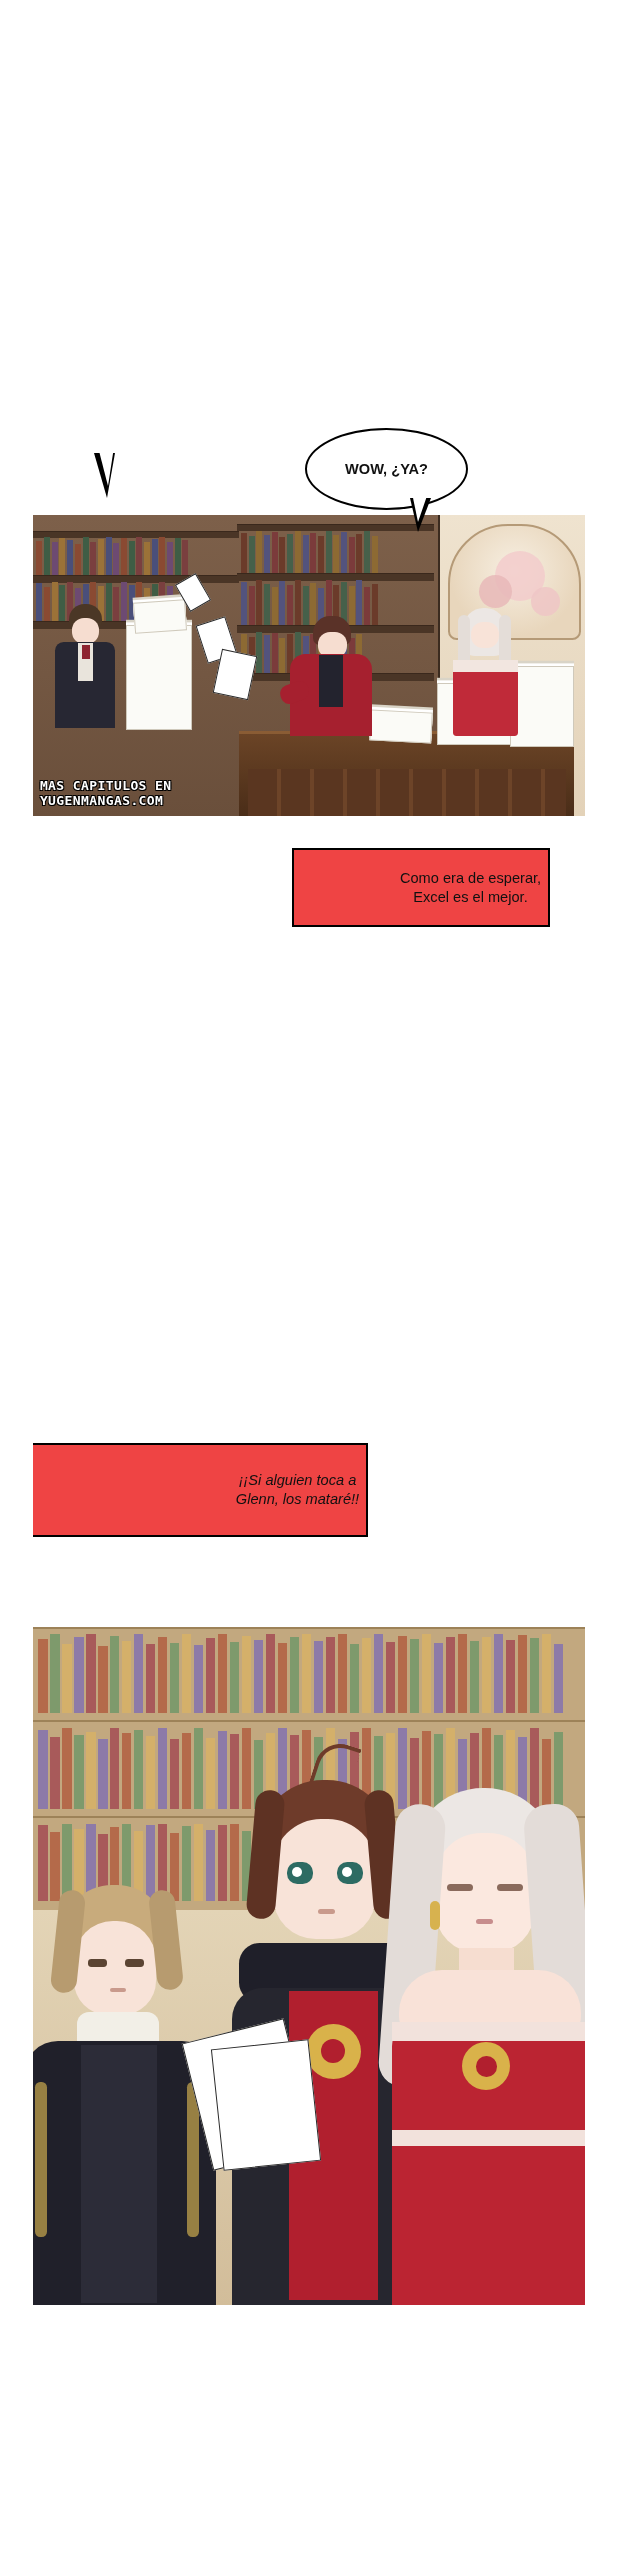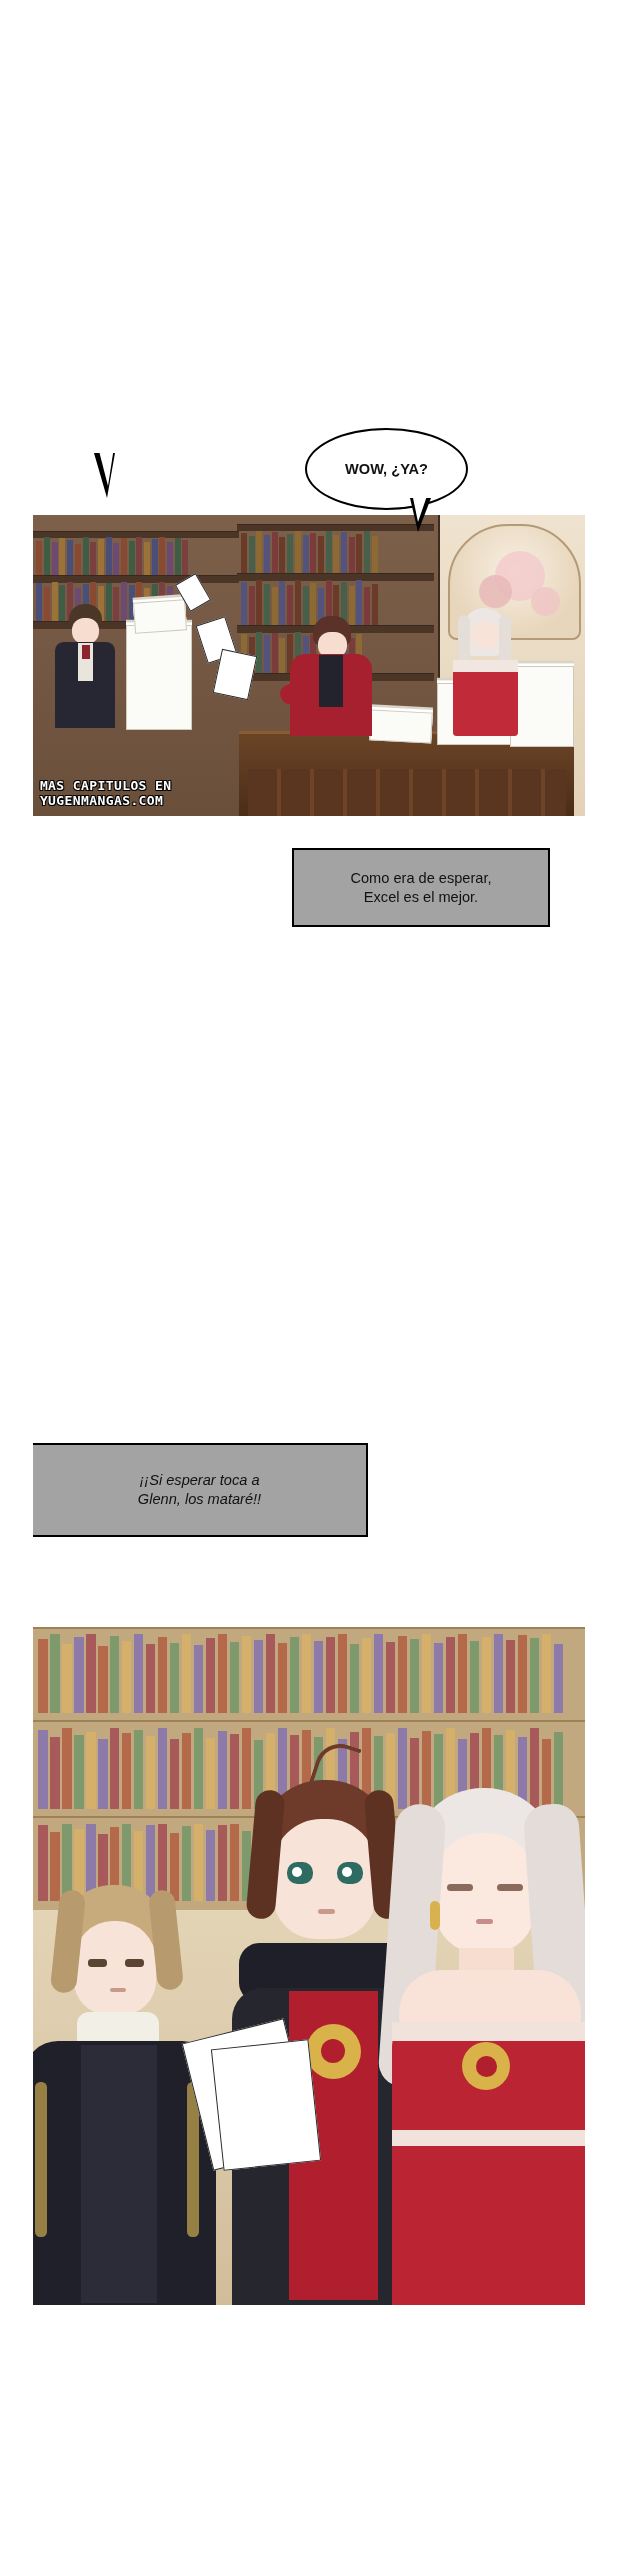--- a/index.html
+++ b/index.html
@@ -43,25 +43,25 @@
     padding: 0 5.2px;
   }
   .tail {
     position: absolute;
     width: 0; height: 0;
     z-index: 31;
   }
 
   .rect-bubble {
     position: absolute;
-    background: #a3a3a3;
+    background: #ef4444;
     border: 2.6px solid #000000;
     display: flex;
     align-items: center;
-    justify-content: center;
+    justify-content: flex-end;
     text-align: center;
     color: #111111;
     line-height: 1.3;
     box-sizing: border-box;
     z-index: 30;
   }
   .rect-bubble .txt { white-space: pre-line; padding: 0 6.9px; }
 
   
   #panel1 {
@@ -358,21 +358,21 @@
 YUGENMANGAS.COM</div>
   </div>
 
   <div class="rect-bubble" style="left:292px; top:848px; width:258px; height:79px; font-size:14.6px;">
     <div class="txt">Como era de esperar,
 Excel es el mejor.</div>
   </div>
 
 
   <div class="rect-bubble" style="left:31px; top:1443px; width:337px; height:94px; font-size:14.6px; font-style:italic;">
-    <div class="txt">¡¡Si esperar toca a
+    <div class="txt">¡¡Si alguien toca a
 Glenn, los mataré!!</div>
   </div>
 
   <div id="panel2">
     <div class="p2-bg"></div>
 
     <div class="p2-shelfband" style="top:0px; height:93px;"></div>
     <div class="p2-books" style="left:5.2px; top:6.9px; width:543px; height:79px;">
       <div class="p2-book" style="background:#b46a4a;height:74px"></div>
         <div class="p2-book" style="background:#7e9a6c;height:79px"></div>

